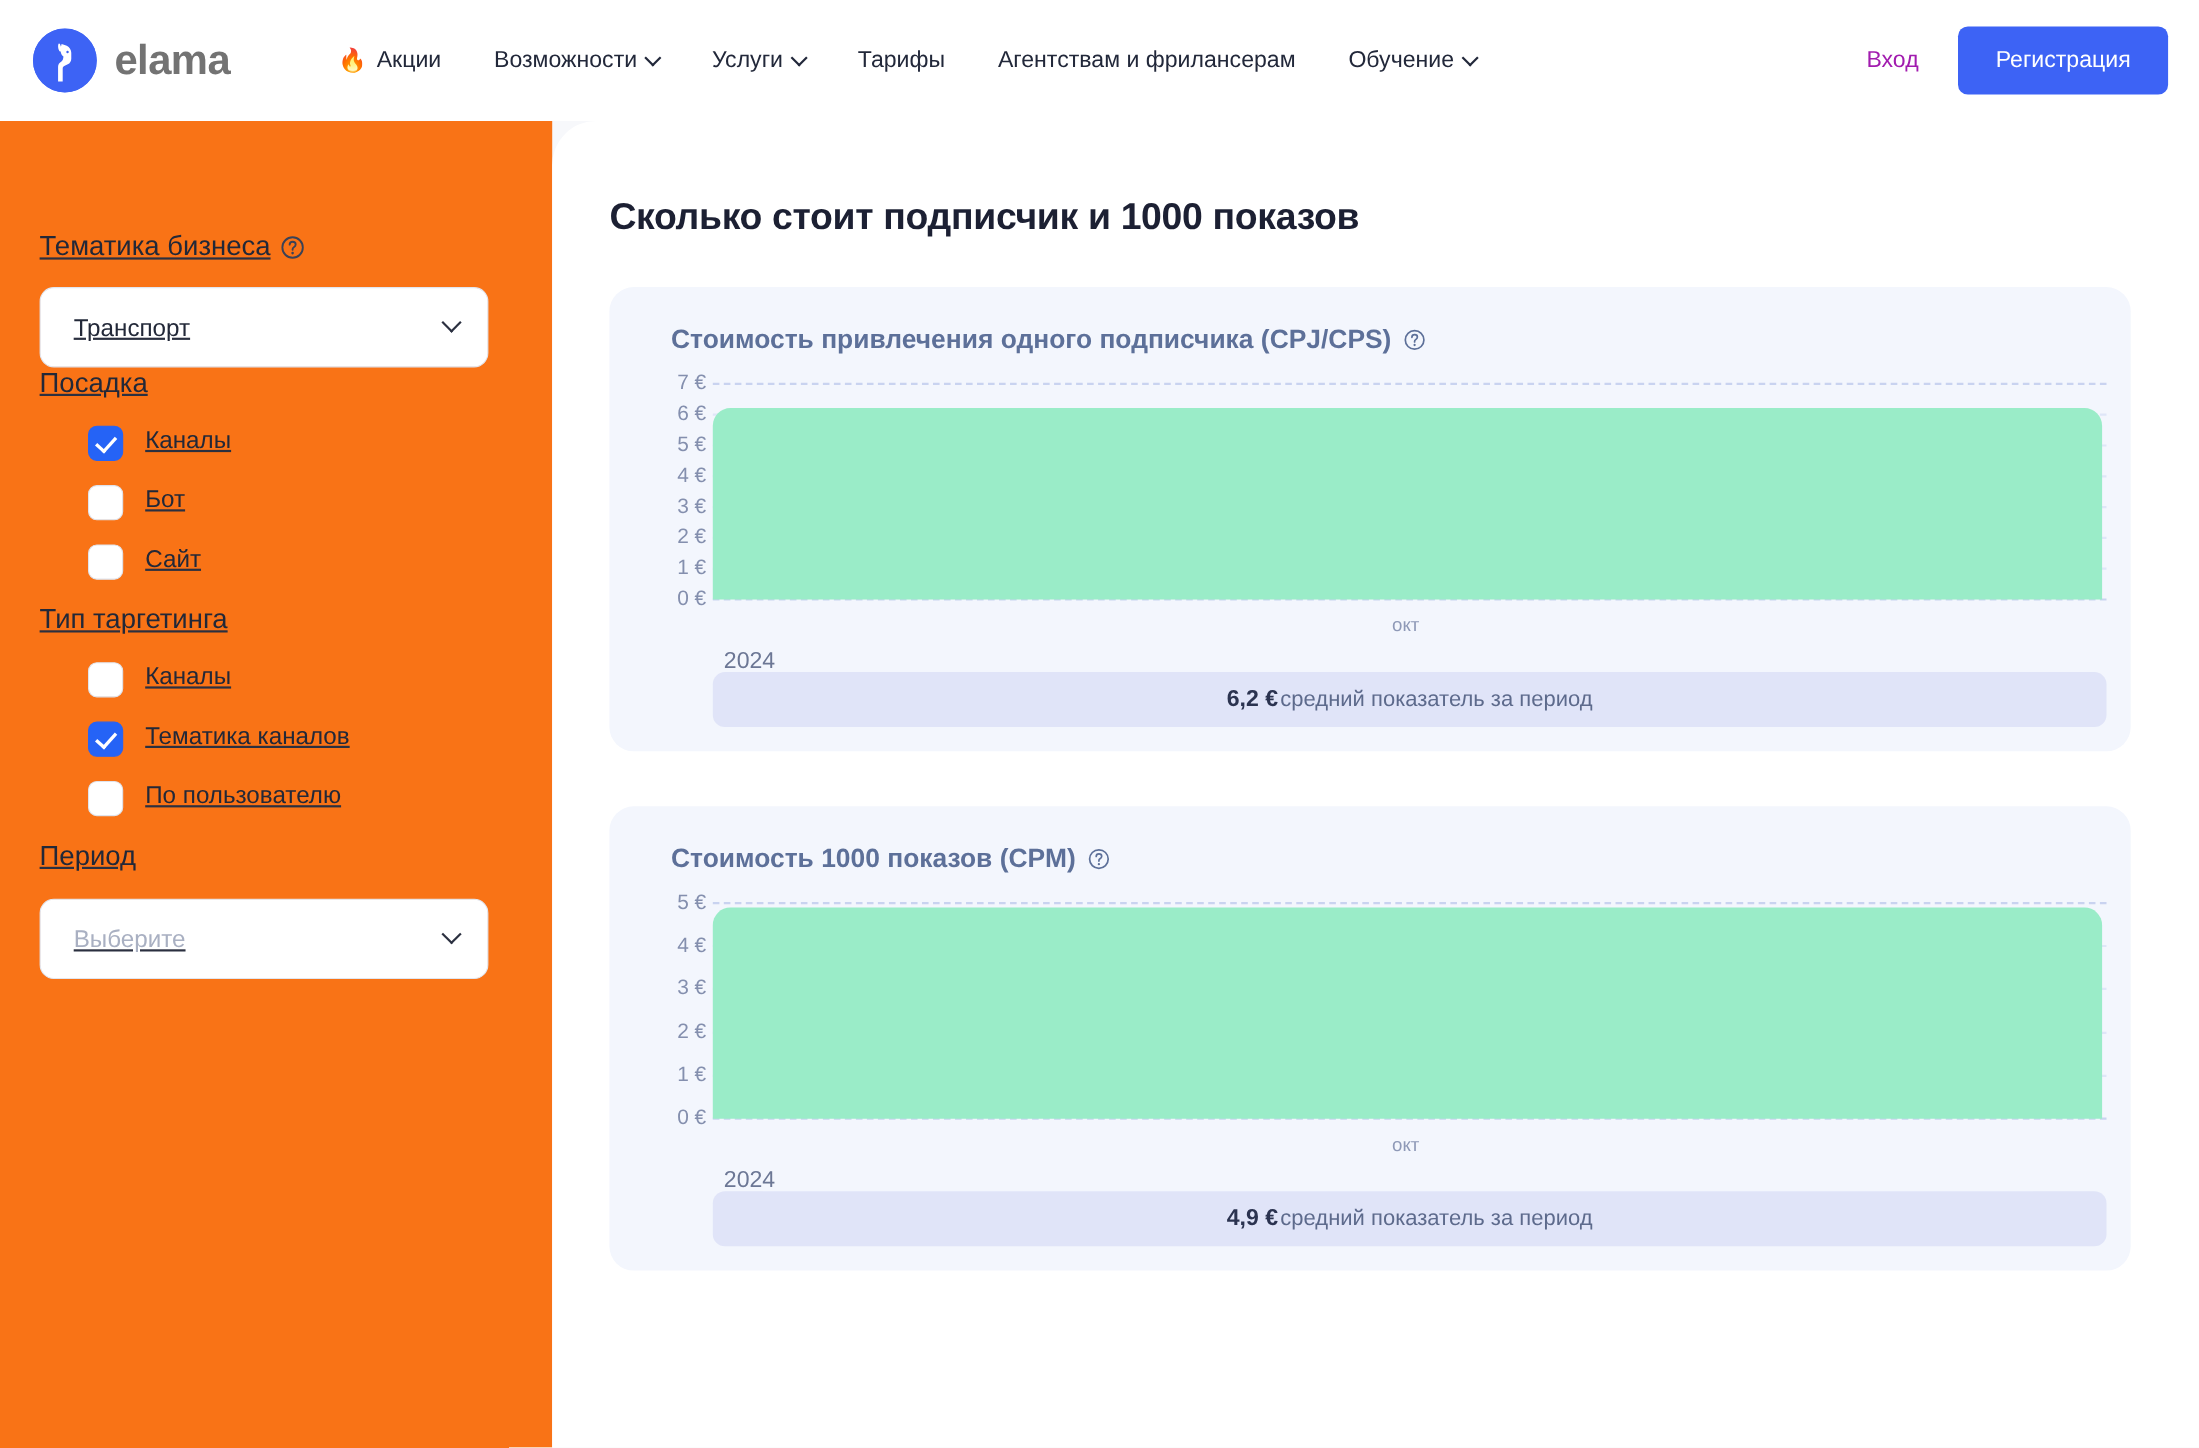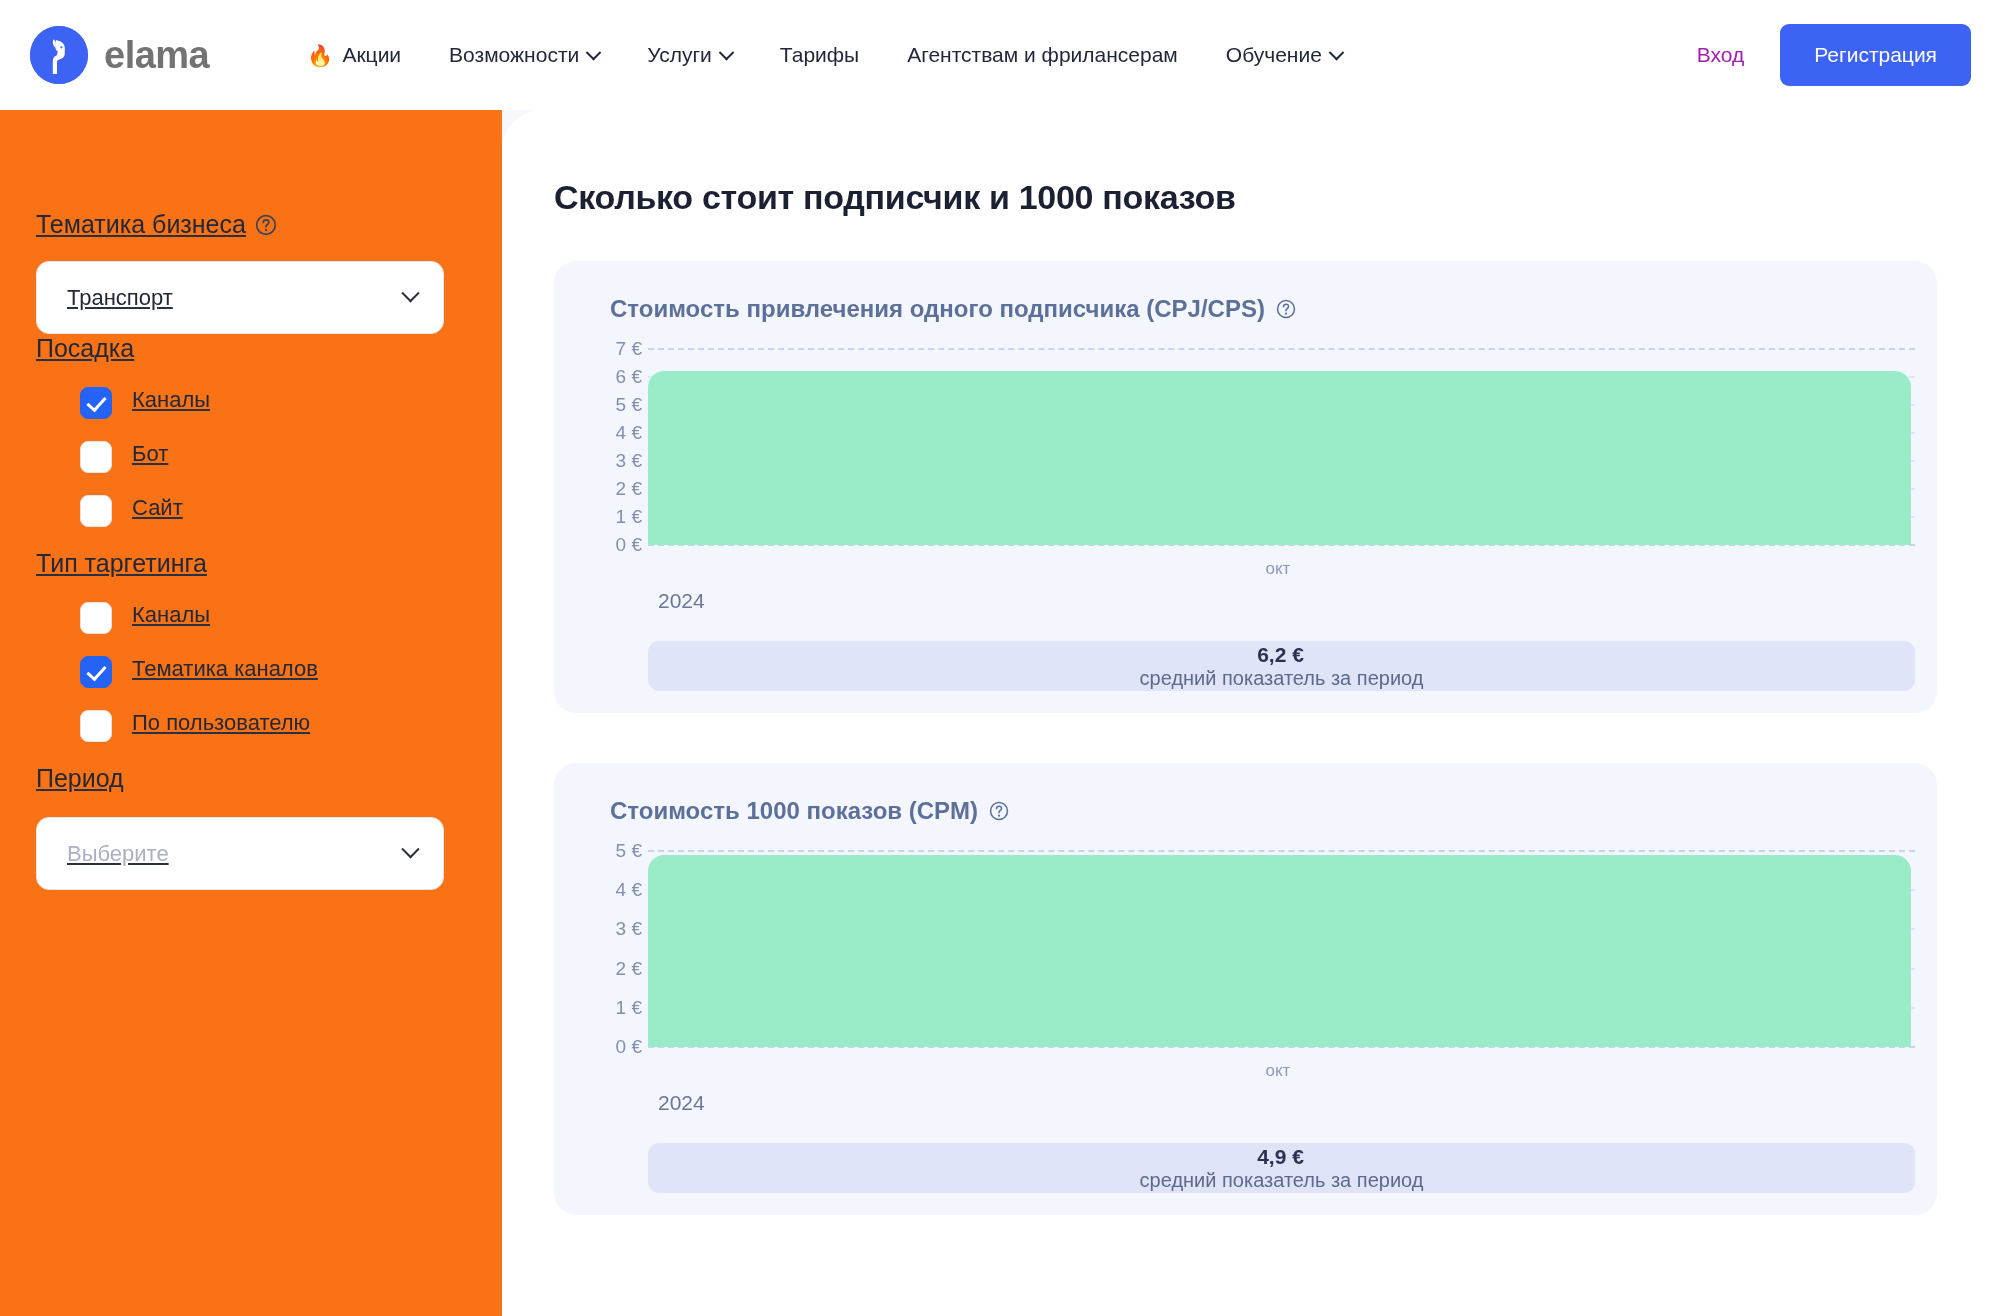--- a/index.html
+++ b/index.html
@@ -248,21 +248,21 @@
   }
   .area-fill {
     position: absolute;
     left: 0; right: 4px;
     background: #9aecc8;
     border-top-left-radius: 16px;
     border-top-right-radius: 16px;
   }
   .axis-zone {
     position: relative;
-    height: 96px;
+    height: 66px;
   }
   .xlabel-month {
     position: absolute;
     top: 14px;
     font-size: 17px;
     color: #8e99b7;
   }
   .xlabel-year {
     position: absolute;
     top: 44px;
@@ -272,21 +272,20 @@
   }
   .avg-bar {
     background: #e0e4f8;
     border-radius: 11px;
     height: 50px;
     display: flex;
     align-items: center;
     justify-content: center;
     font-size: 20px;
     color: #5a6party;
-    flex-direction: column;
   }
   .avg-bar {
     color: #5b6party;
   }
   .avg-text { color: #5d6a8c; font-size: 20px; }
   .avg-value { font-weight: 700; color: #2b3350; font-size: 21px; margin-right: 2px; }
 </style>
 </head>
 <body>
 

